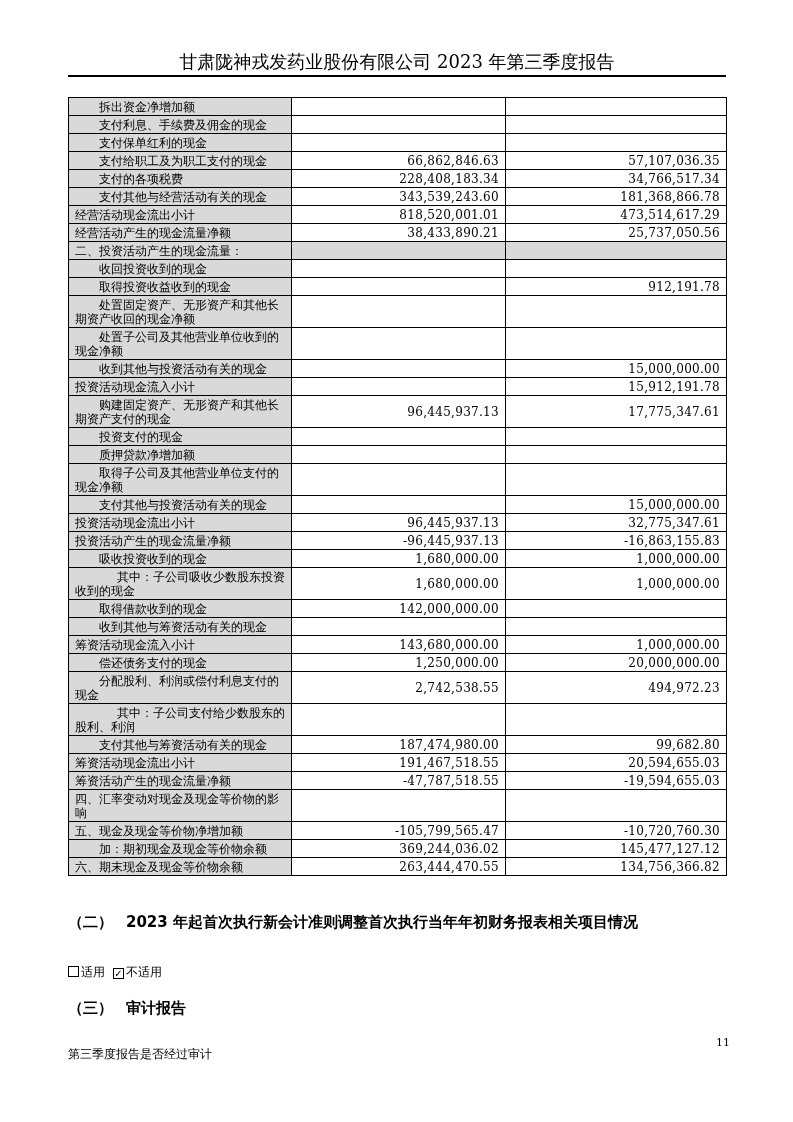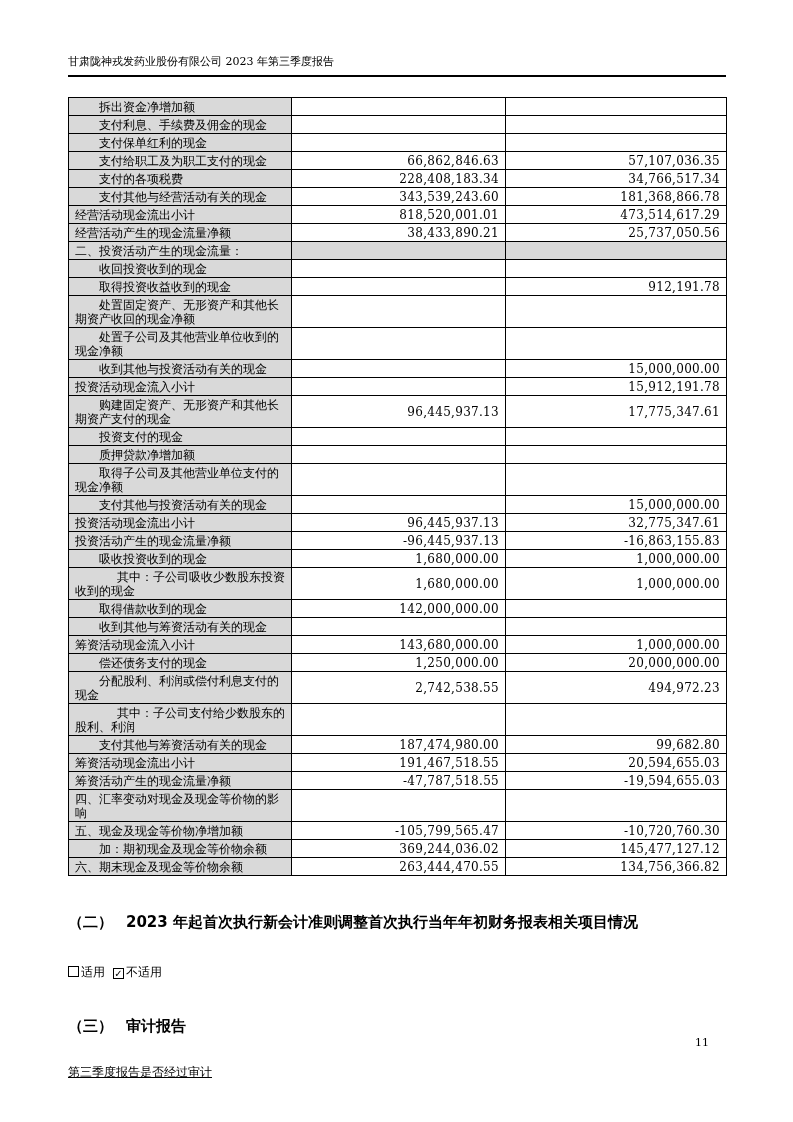--- a/index.html
+++ b/index.html
@@ -18,22 +18,22 @@
     left: 68px;
     top: 0;
     width: 658px;
   }
 
   
   .doc-header {
     margin-top: 54px;
     padding-bottom: 6px;
     border-bottom: 2px solid #000;
-    text-align: left;
-    font-size: 11px;
+    text-align: center;
+    font-size: 18px;
     line-height: 15px;
   }
 
   
   table.cashflow {
     margin-top: 20px;
     width: 658px;
     border-collapse: collapse;
     table-layout: fixed;
     padding-left: 36px;
@@ -87,33 +87,32 @@
     width: 11px;
     height: 11px;
     border: 1px solid #000;
     margin-right: 2px;
     vertical-align: -1px;
     line-height: 10px;
     font-size: 10px;
     text-align: center;
     font-family: "DejaVu Sans", sans-serif;
   }
-  .sec-heading.second { }
+  .sec-heading.second { margin-top: 18px; }
 
   .audit-note {
     margin-top: 28px;
     font-size: 12px;
     line-height: 15px;
-    text-decoration: underline;
   }
 
   .page-number {
     position: absolute;
     top: 1036px;
-    right: 84px;
+    right: 63px;
     font-size: 11px;
     line-height: 13px;
   }
 </style>
 </head>
 <body>
 
 <div class="page">
   <div class="content">
 

